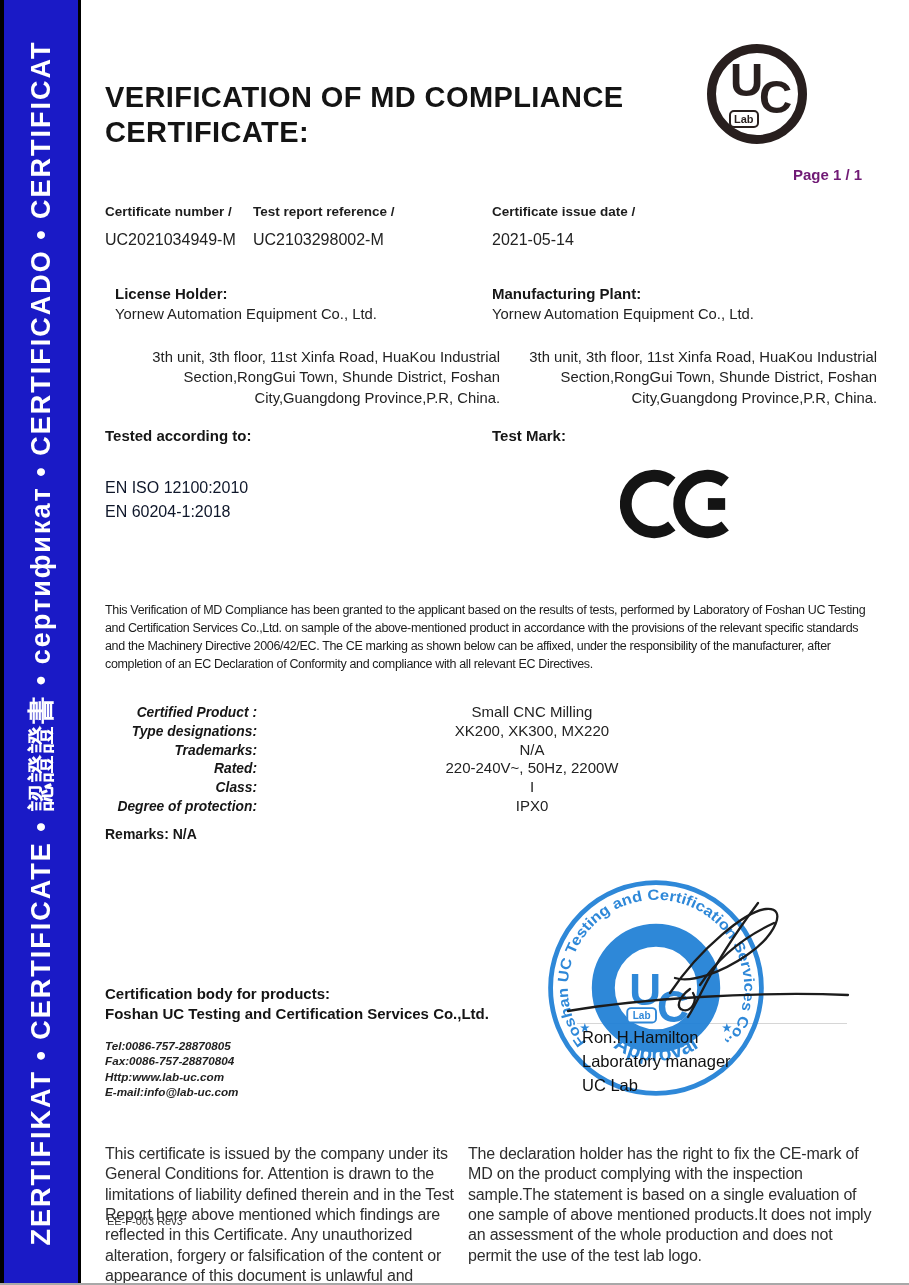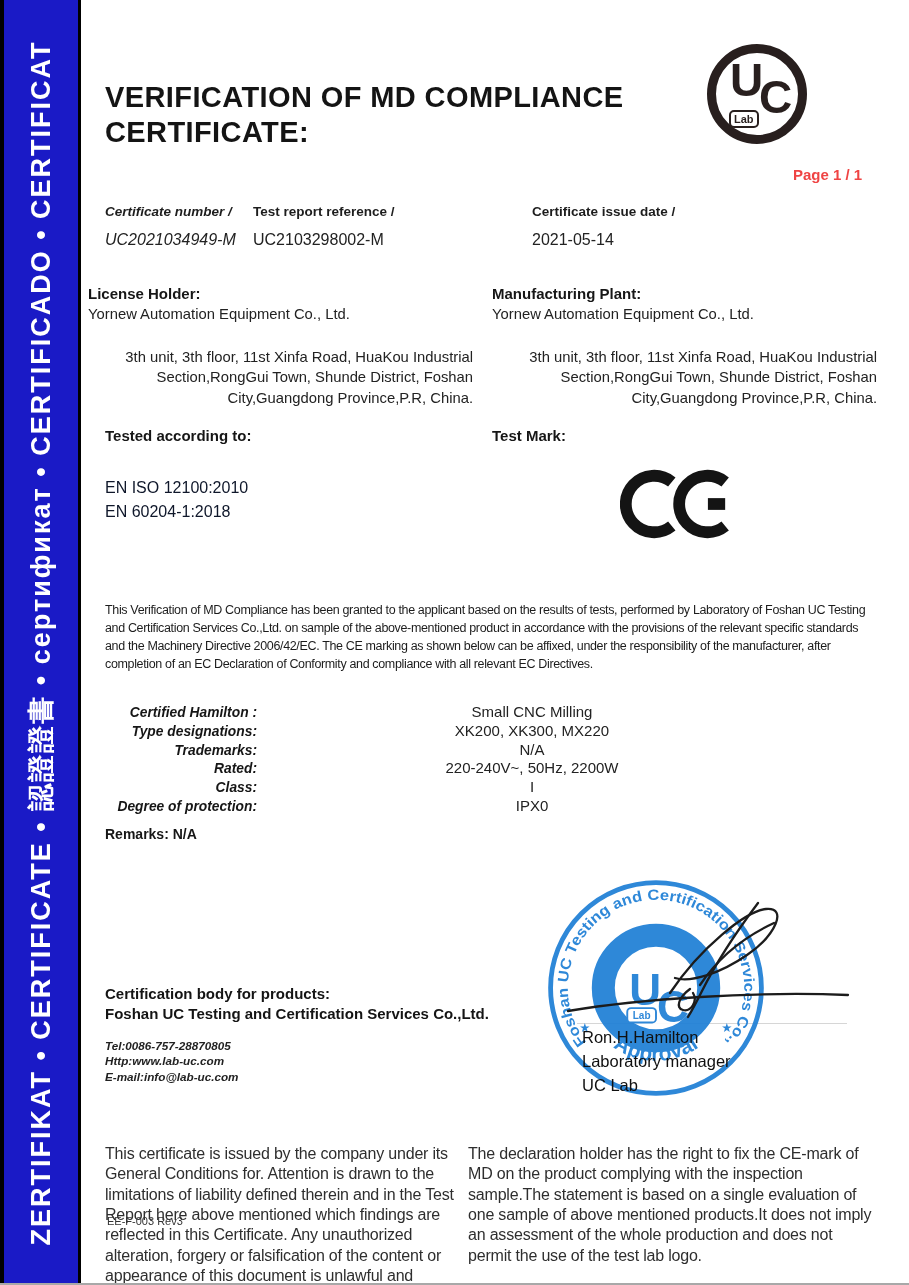--- a/index.html
+++ b/index.html
@@ -15,40 +15,40 @@
     background:#1a1ac6;border-left:4px solid #000;border-right:3px solid #000;
   }
   .sidebar-text{
     position:absolute;left:50%;top:50%;
     transform:translate(-50%,-50%) rotate(-90deg);
     white-space:nowrap;color:#fff;font-weight:bold;font-size:27px;letter-spacing:2px;
   }
 
   
   .title{position:absolute;left:105px;top:80px;width:580px;font-size:29px;font-weight:bold;color:#141414;line-height:1.2;letter-spacing:.4px;}
-  .page-label{position:absolute;left:793px;top:166px;font-size:15px;font-weight:bold;color:#ef4444;}
+  .page-label{position:absolute;left:793px;top:166px;font-size:15px;font-weight:bold;color:#701a75;}
 
   .uc-logo{position:absolute;left:707px;top:44px;width:100px;height:100px;box-sizing:border-box;
     border:9px solid #281f1e;border-radius:50%;background:#fff;}
   .uc-logo .u{position:absolute;left:14px;top:0px;font-size:46px;font-weight:bold;color:#281f1e;}
   .uc-logo .c{position:absolute;left:43px;top:17px;font-size:46px;font-weight:bold;color:#281f1e;}
   .uc-logo .lab{position:absolute;left:13px;top:57px;border:2px solid #281f1e;border-radius:5px;
     font-size:11px;font-weight:bold;color:#281f1e;padding:0 3px;line-height:14px;background:#fff;}
 
   
   .meta-col{position:absolute;top:204px;}
   .meta-col .lbl{font-size:13.5px;font-weight:bold;color:#1d1d1d;}
   .meta-col .val{margin-top:12px;font-size:16px;color:#222;}
-  .meta-1{left:105px;font-style:italic;} .meta-2{left:253px;} .meta-3{left:492px;margin-left:40px;}
+  .meta-1{left:105px;} .meta-2{left:253px;} .meta-3{left:492px;}
 
   
   .holder{position:absolute;top:283px;width:385px;font-size:14.8px;line-height:1.4;color:#222;}
   .holder .hd{font-weight:bold;font-size:15px;color:#161616;}
   .holder .addr{margin-top:22px;text-align:right;}
-  .holder-left{left:88px;} .holder-right{left:492px;}
+  .holder-left{left:115px;} .holder-right{left:492px;}
 
   .sec-hd{position:absolute;top:427px;font-size:15px;font-weight:bold;color:#161616;}
   .standards{position:absolute;left:105px;top:476px;font-size:16px;line-height:1.5;color:#0f172a;}
   .ce-mark{position:absolute;left:620px;top:458px;}
 
   .statement{position:absolute;left:105px;top:601px;width:772px;font-size:12.5px;
     letter-spacing:-.35px;line-height:18px;color:#1c1c1c;}
 
   
   .product{position:absolute;left:97px;top:703px;display:grid;grid-template-columns:160px 520px;
@@ -129,40 +129,41 @@
 
   <svg class="ce-mark" width="124" height="92" viewBox="0 0 158 100">
     <path d="M66,22 A36,36 0 1 0 66,78" fill="none" stroke="#141414" stroke-width="15"></path>
     <path d="M134,22 A36,36 0 1 0 134,78" fill="none" stroke="#141414" stroke-width="15"></path>
     <path d="M112,50 H134" fill="none" stroke="#141414" stroke-width="15"></path>
   </svg>
 
   <div class="statement">This Verification of MD Compliance has been granted to the applicant based on the results of tests, performed by Laboratory of Foshan UC Testing and Certification Services Co.,Ltd. on sample of the above-mentioned product in accordance with the provisions of the relevant specific standards and the Machinery Directive 2006/42/EC. The CE marking as shown below can be affixed, under the responsibility of the manufacturer, after completion of an EC Declaration of Conformity and compliance with all relevant EC Directives.</div>
 
   <div class="product">
-    <div class="plbl">Certified Hamilton :</div>
+    <div class="plbl">Certified Product :</div>
     <div class="pval">Small CNC Milling</div>
     <div class="plbl">Type designations:</div>
     <div class="pval">XK200, XK300, MX220</div>
     <div class="plbl">Trademarks:</div>
     <div class="pval">N/A</div>
     <div class="plbl">Rated:</div>
     <div class="pval">220-240V~, 50Hz, 2200W</div>
     <div class="plbl">Class:</div>
     <div class="pval">I</div>
     <div class="plbl">Degree of protection:</div>
     <div class="pval">IPX0</div>
   </div>
   <div class="remarks">Remarks: N/A</div>
 
   <div class="cert-body">
     <div class="hd">Certification body for products:</div>
     <div class="hd">Foshan UC Testing and Certification Services Co.,Ltd.</div>
     <div class="contacts">
       <div>Tel:0086-757-28870805</div>
+      <div>Fax:0086-757-28870804</div>
       <div>Http:www.lab-uc.com</div>
       <div>E-mail:info@lab-uc.com</div>
     </div>
   </div>
 
   <div class="sig-line"></div>
   <svg class="stamp" viewBox="0 0 240 240">
     <defs>
       <path id="arcTop" d="M47.5,176.6 A92,92 0 1 1 192.5,176.6" fill="none"></path>
       <path id="arcBottom" d="M62,170 A78,78 0 0 0 178,170" fill="none"></path>

